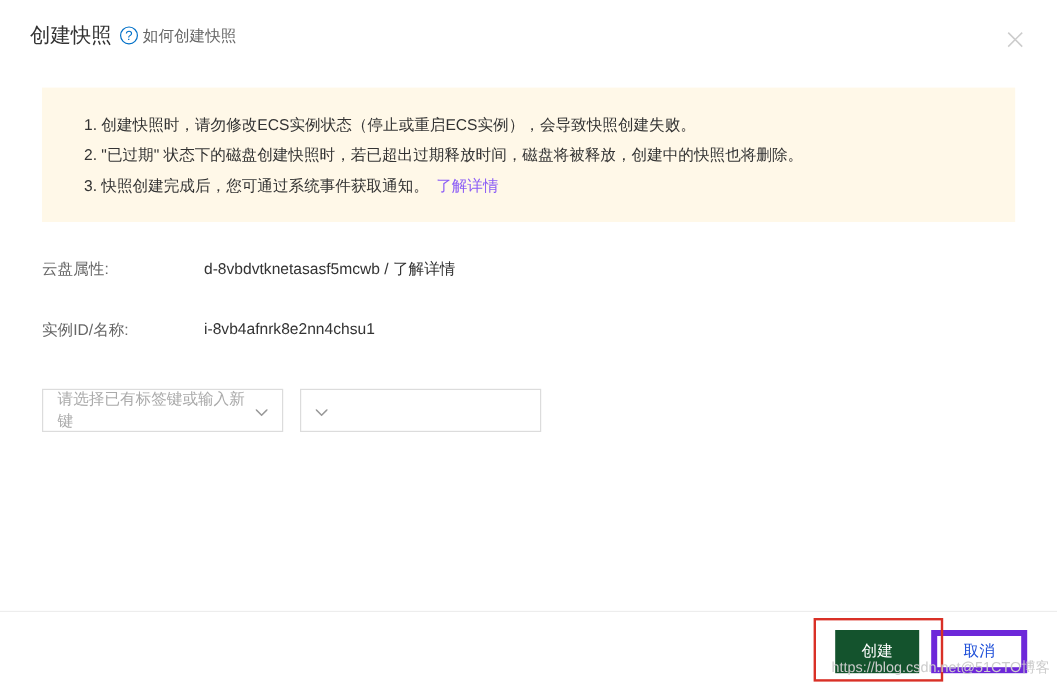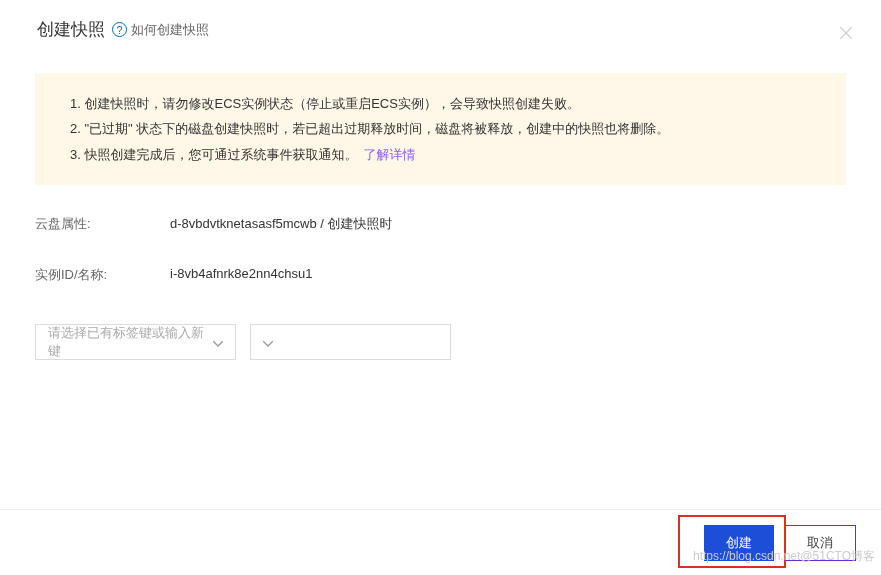--- a/index.html
+++ b/index.html
@@ -13,21 +13,20 @@
       color: #333;
       background: #fff;
       width: 881px;
       height: 575px;
       position: relative;
     }
     .dialog-header {
       display: flex;
       align-items: center;
       padding: 18px 25px 14px 25px;
-      margin-left: 12px;
     }
     .dialog-title {
       font-size: 17px;
       font-weight: normal;
       color: #333;
     }
     .help-icon {
       display: inline-flex;
       align-items: center;
       justify-content: center;
@@ -182,27 +181,27 @@
     }
     .btn {
       height: 36px;
       padding: 0 22px;
       border: none;
       font-size: 13px;
       cursor: pointer;
       font-family: inherit;
     }
     .btn-primary {
-      background: #1d4ed8;
+      background: #14532d;
       color: #fff;
     }
     .btn-default {
       background: #fff;
-      color: #404040;
-      border: 1px solid #6d28d9;
+      color: #1d4ed8;
+      border: 5px solid #6d28d9;
     }
     .red-highlight-create {
       position: absolute;
       right: 95px;
       bottom: 7px;
       width: 108px;
       height: 53px;
       border: 2px solid #d93026;
       pointer-events: none;
     }
@@ -234,21 +233,21 @@
   <ol>
     <li>创建快照时，请勿修改ECS实例状态（停止或重启ECS实例），会导致快照创建失败。</li>
     <li>"已过期" 状态下的磁盘创建快照时，若已超出过期释放时间，磁盘将被释放，创建中的快照也将删除。</li>
     <li><span>快照创建完成后，您可通过系统事件获取通知。</span><a href="#">了解详情</a></li>
   </ol>
 </div>
 
 <div class="form-section">
   <div class="form-row">
     <div class="form-label">云盘属性:</div>
-    <div class="form-value">d-8vbdvtknetasasf5mcwb / 创建快照时</div>
+    <div class="form-value">d-8vbdvtknetasasf5mcwb / 了解详情</div>
   </div>
 
   <div class="form-row">
     <div class="form-label">实例ID/名称:</div>
     <div class="form-value">i-8vb4afnrk8e2nn4chsu1</div>
   </div>
 
 
   <div class="form-row tag-row">
     <div class="tag-dropdowns">

